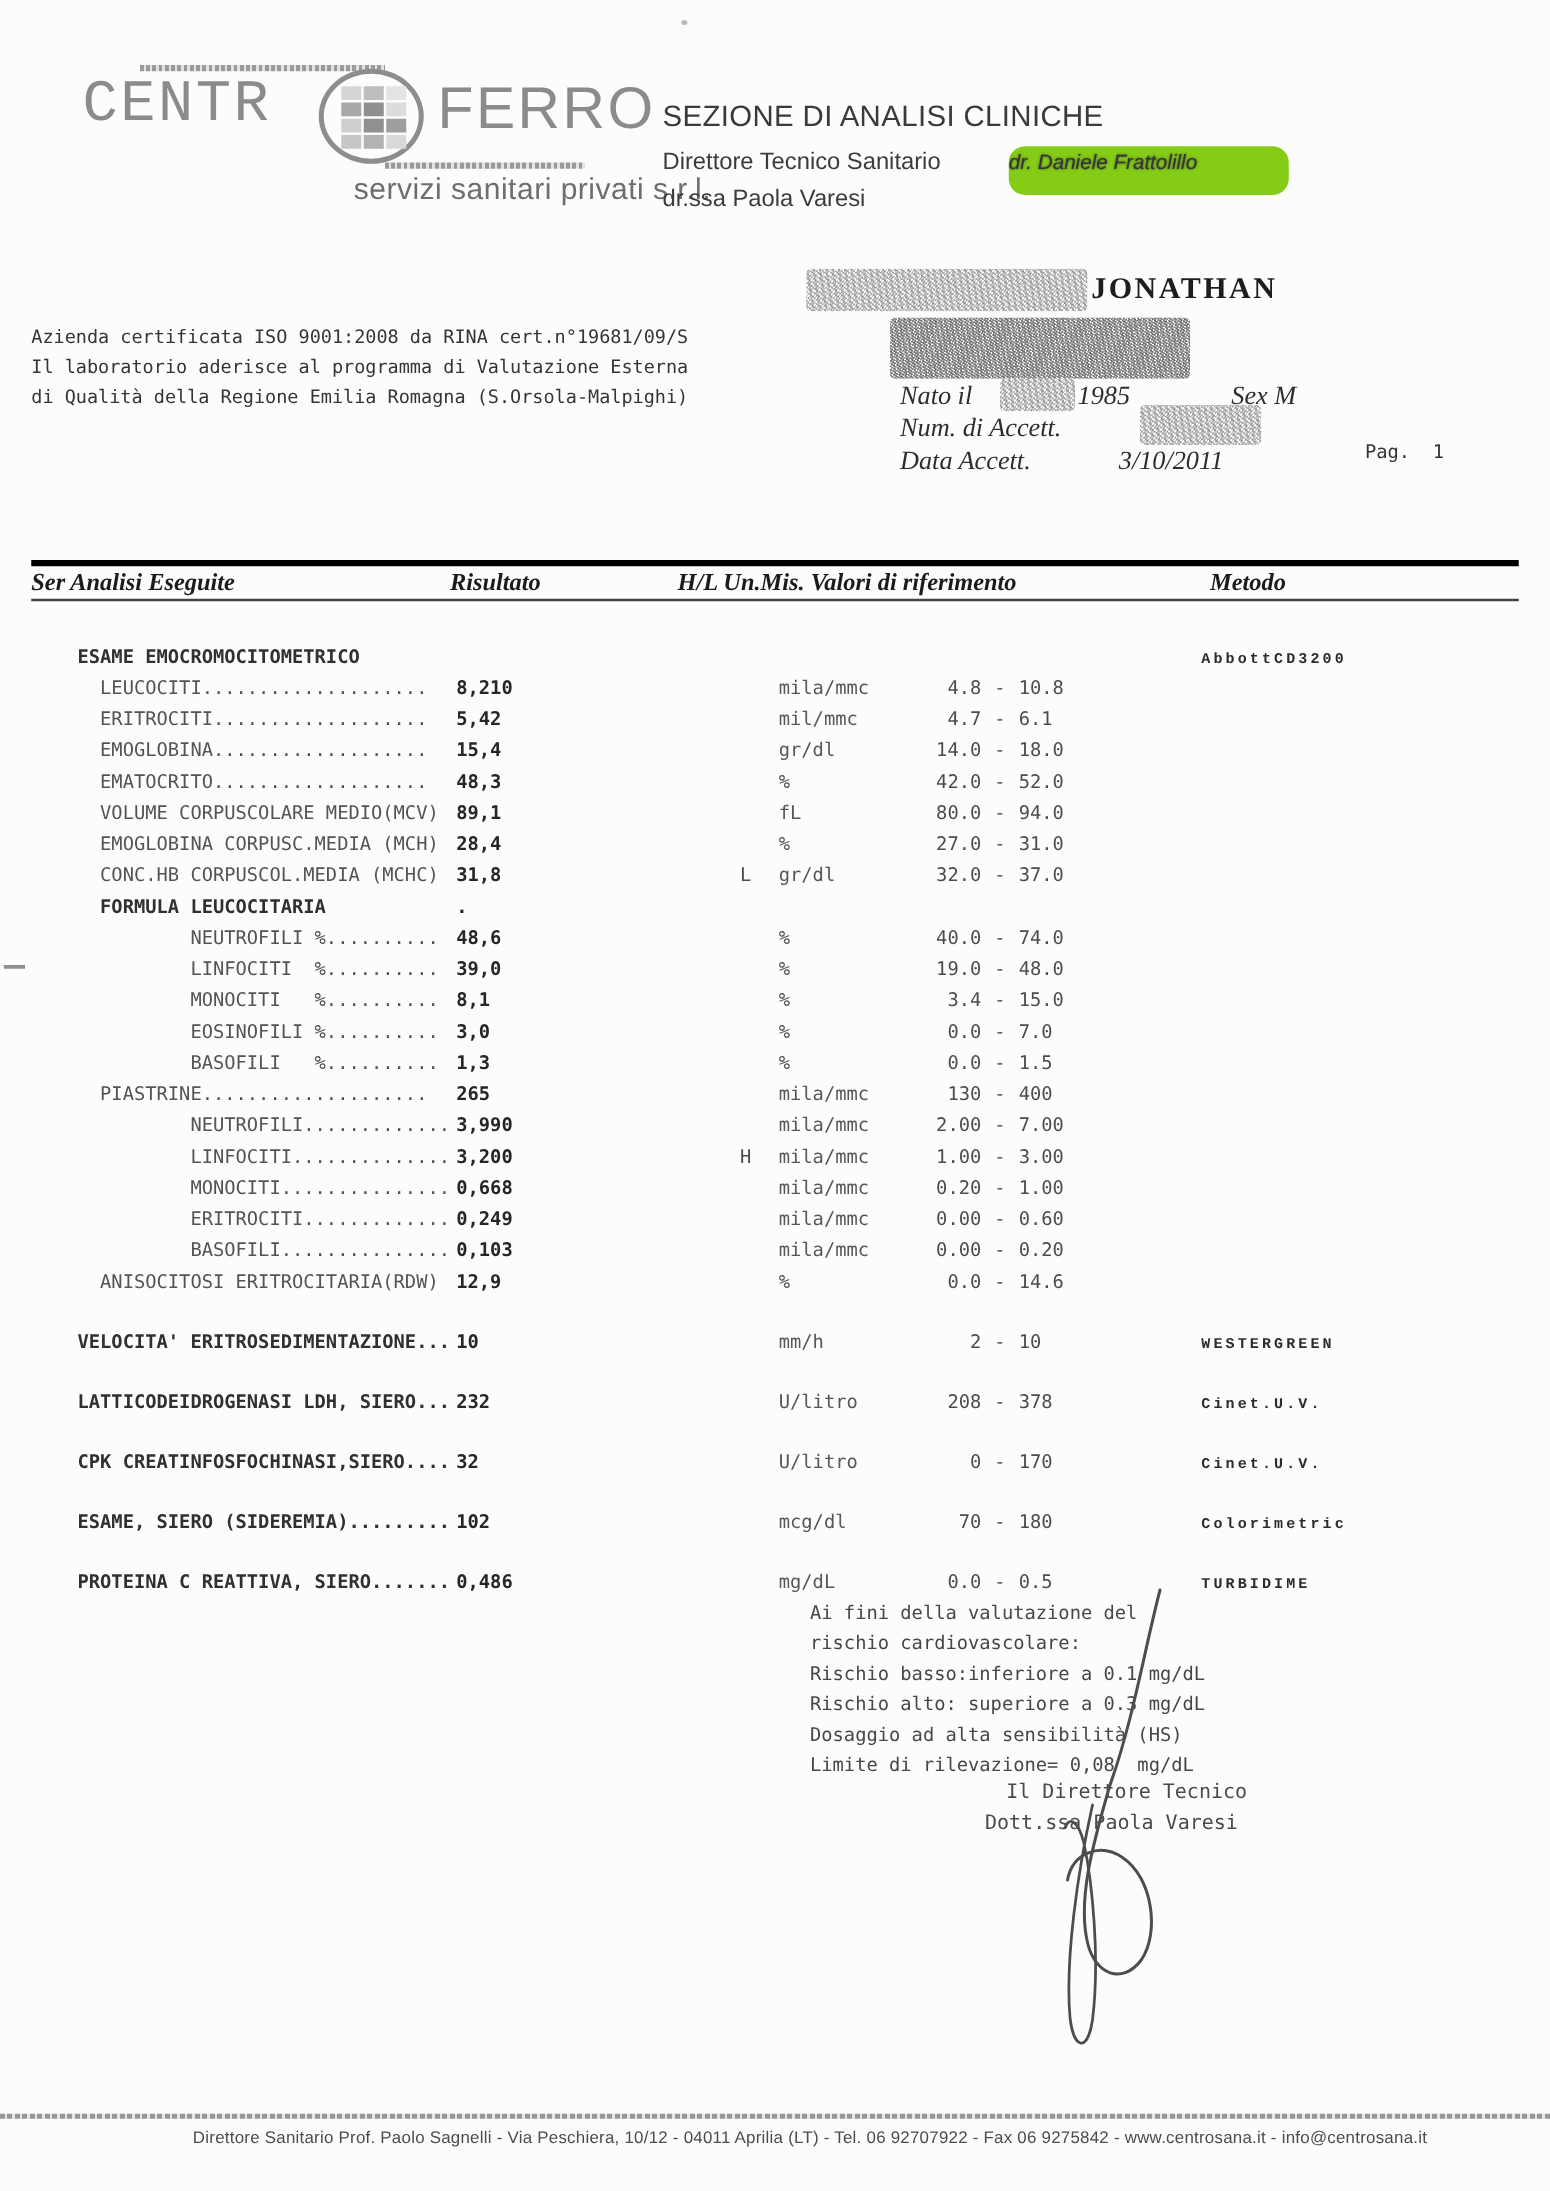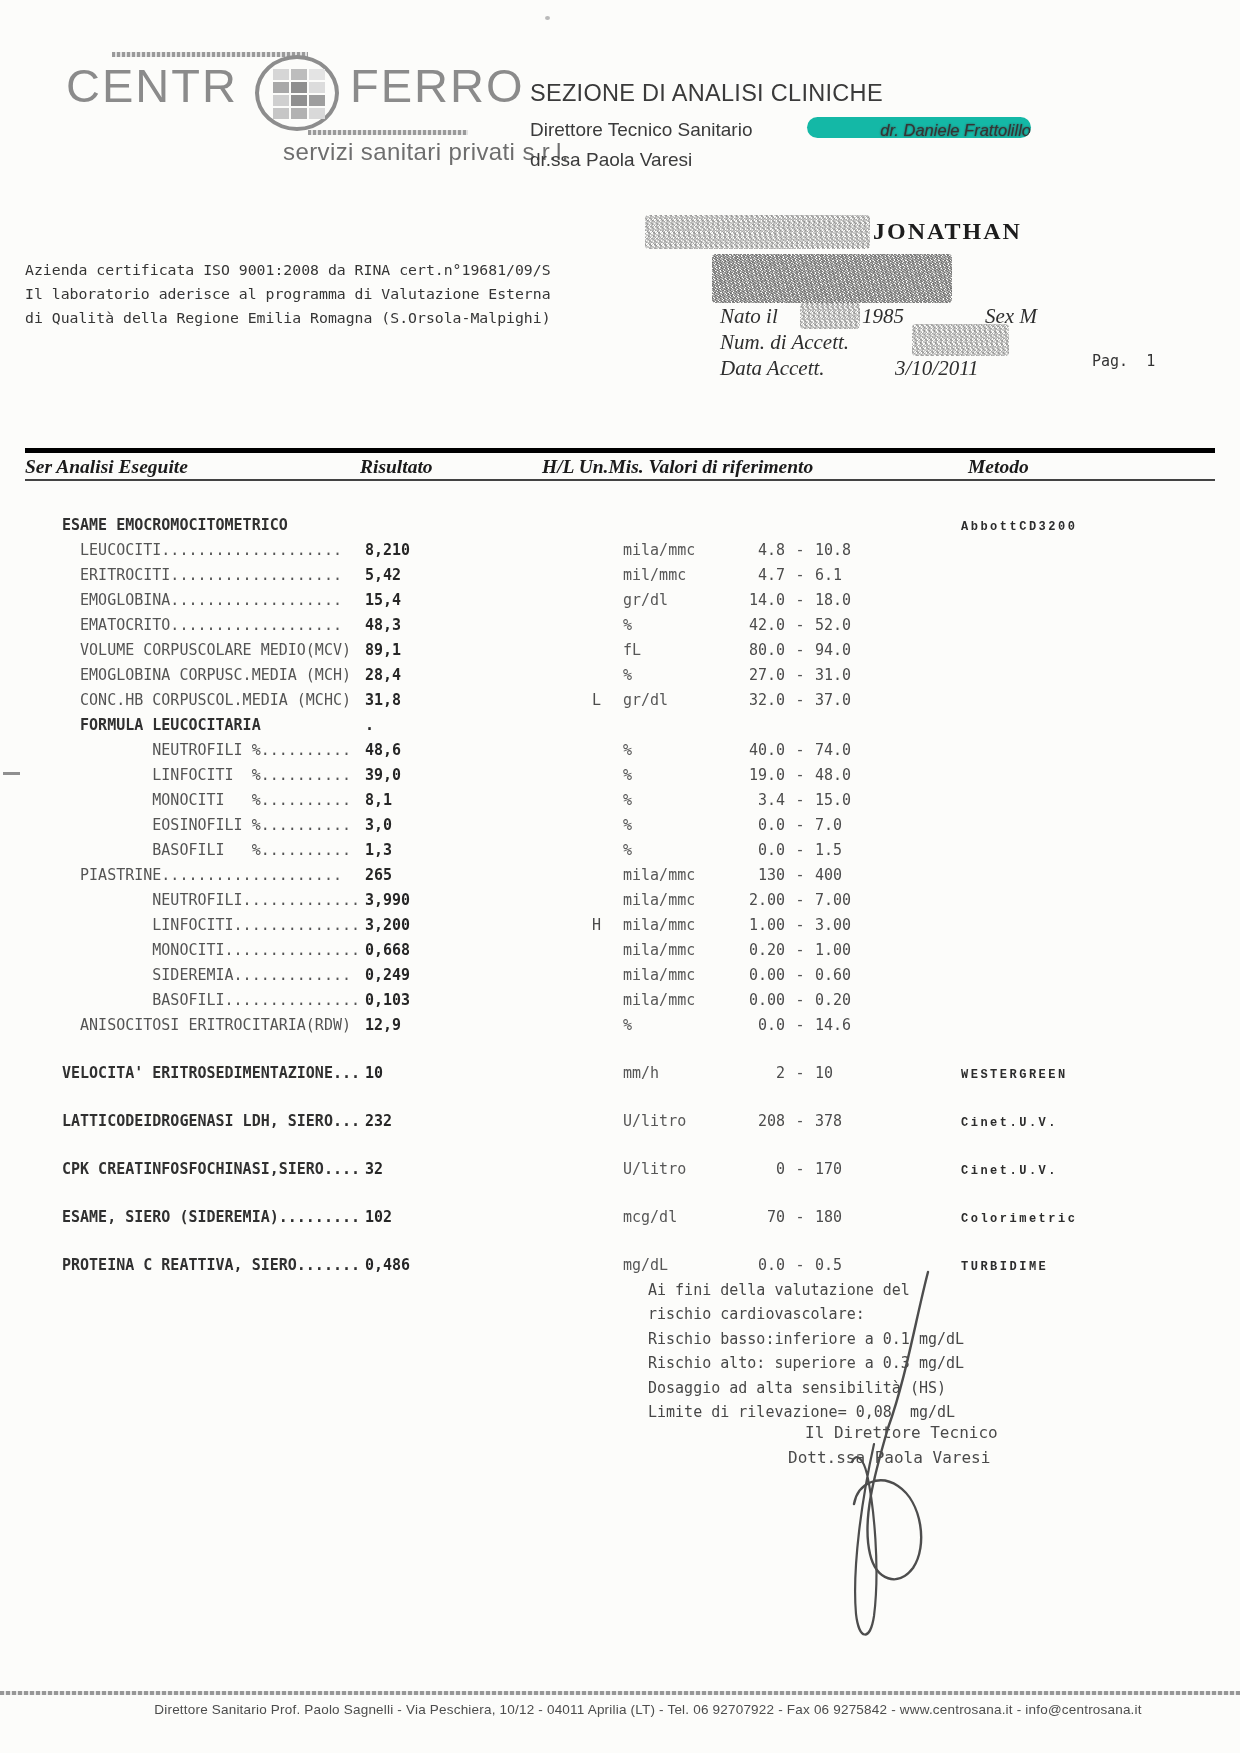--- a/index.html
+++ b/index.html
@@ -2,21 +2,21 @@
 <html><head>
 <meta charset="utf-8">
 <title>Referto</title>
 <style>
   html,body{margin:0;padding:0;background:#e9e9e9;}
   .page{position:relative;width:1240px;height:1753px;background:#fcfcfa;overflow:hidden;
         font-family:"Liberation Sans",sans-serif;color:#333;}
 
   
   .logo-wordmark{position:absolute;left:66px;top:58px;font-size:47px;letter-spacing:2px;
-        color:#8b8b8b;font-family:Liberation Sans, sans-serif;display:flex;align-items:center;}
+        color:#8b8b8b;font-family:Liberation Mono, monospace;display:flex;align-items:center;}
   .logo-line-top{position:absolute;left:112px;top:52px;width:196px;height:5px;
         background:repeating-linear-gradient(90deg,#9a9a9a 0 3px,#e2e2e2 3px 5px);}
   .logo-line-bottom{position:absolute;left:308px;top:130px;width:160px;height:5px;
         background:repeating-linear-gradient(90deg,#9a9a9a 0 3px,#e2e2e2 3px 5px);}
   .logo-circle{position:absolute;left:255px;top:55px;width:84px;height:76px;
         border:4px solid #8d8d8d;border-radius:50%;box-sizing:border-box;}
   .logo-grid{position:absolute;left:14px;top:10px;width:52px;height:50px;display:grid;
         grid-template-columns:repeat(3,1fr);grid-template-rows:repeat(4,1fr);gap:2px;}
   .logo-grid i{display:block;}
   .logo-grid i:nth-child(1){background:#d6d6d6;}
@@ -30,23 +30,23 @@
   .logo-grid i:nth-child(9){background:#9e9e9e;}
   .logo-grid i:nth-child(10){background:#c6c6c6;}
   .logo-grid i:nth-child(11){background:#b2b2b2;}
   .logo-grid i:nth-child(12){background:#d9d9d9;}
   .logo-sana{position:absolute;left:350px;top:58px;font-size:47px;letter-spacing:2px;color:#8b8b8b;}
   .logo-subtitle{position:absolute;left:283px;top:138px;font-size:24px;color:#6e6e6e;letter-spacing:.4px;}
 
   
   .sezione-title{position:absolute;left:530px;top:80px;font-size:23.5px;color:#3a3a3a;letter-spacing:.3px;}
   .dir-line{position:absolute;left:530px;top:119px;font-size:19px;color:#3b3b3b;}
-  .redact-bar{position:absolute;left:807px;top:117px;width:224px;height:21px;background:#14b8a6;
+  .redact-bar{position:absolute;left:807px;top:117px;width:224px;height:39px;background:#84cc16;
         border-radius:13px;color:#343434;font-size:16.5px;font-style:italic;line-height:27px;
-        text-align:right;white-space:nowrap;overflow:hidden;text-shadow:0 0 2px #3c3c3c;}
+        text-align:left;white-space:nowrap;overflow:hidden;text-shadow:0 0 2px #3c3c3c;}
   .dir2-line{position:absolute;left:530px;top:149px;font-size:19px;color:#3b3b3b;}
 
   
   .serif-it{font-family:"Liberation Serif",serif;font-style:italic;color:#2e2e2e;font-size:21px;white-space:pre;}
   .patient-name{position:absolute;left:873px;top:218px;font-family:"Liberation Serif",serif;
         font-weight:bold;font-size:24px;letter-spacing:2px;color:#1d1d1d;}
   .scribble{position:absolute;border-radius:4px;opacity:.85;filter:blur(.3px);
         background:
           repeating-linear-gradient(37deg,rgba(90,90,90,.45) 0 1px,transparent 1px 3px),
           repeating-linear-gradient(-53deg,rgba(120,120,120,.40) 0 1px,transparent 1px 2px),
@@ -362,21 +362,21 @@
       <span class="c-result">0,668</span>
       <span class="c-flag"></span>
       <span class="c-unit">mila/mmc</span>
       <span class="c-low">0.20</span>
       <span class="c-dash">-</span>
       <span class="c-high">1.00</span>
       <span class="c-method"></span>
     </div>
 
     <div class="row">
-      <span class="c-name">          SIDEREMIA.............</span>
+      <span class="c-name">          ERITROCITI.............</span>
       <span class="c-result">0,249</span>
       <span class="c-flag"></span>
       <span class="c-unit">mila/mmc</span>
       <span class="c-low">0.00</span>
       <span class="c-dash">-</span>
       <span class="c-high">0.60</span>
       <span class="c-method"></span>
     </div>
 
     <div class="row">

